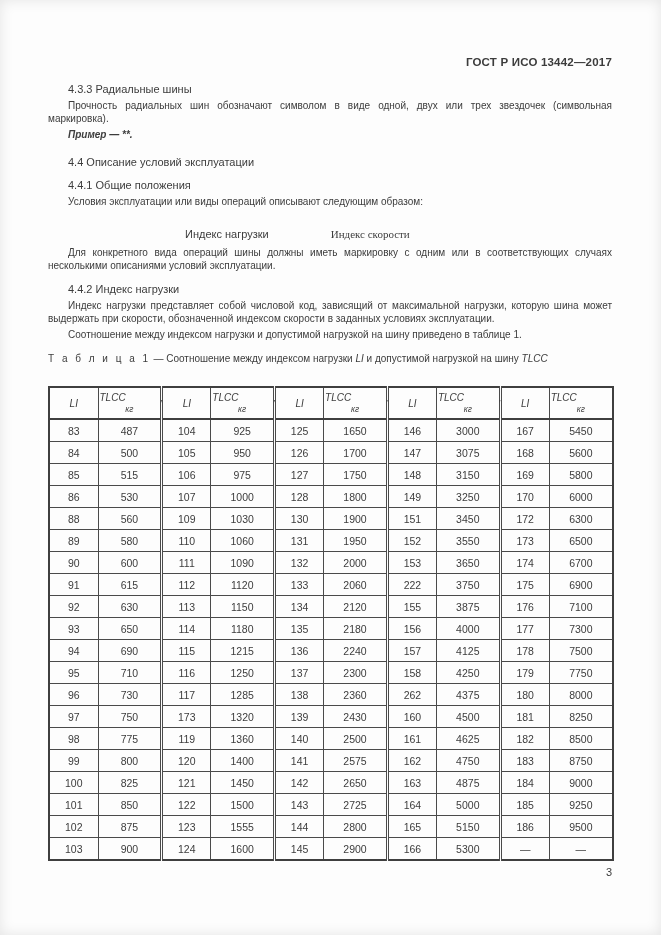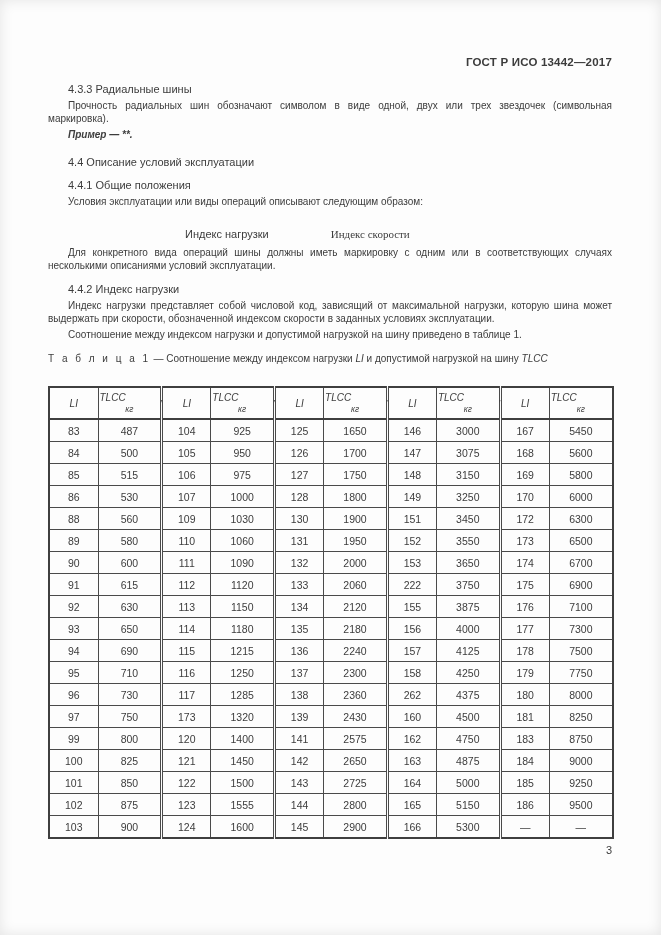--- a/index.html
+++ b/index.html
@@ -316,20 +316,32 @@
           <td class="group-start">173</td>
           <td>1320</td>
           <td class="group-start">139</td>
           <td>2430</td>
           <td class="group-start">160</td>
           <td>4500</td>
           <td class="group-start">181</td>
           <td>8250</td>
         </tr>
         <tr>
+          <td>98</td>
+          <td>775</td>
+          <td class="group-start">119</td>
+          <td>1360</td>
+          <td class="group-start">140</td>
+          <td>2500</td>
+          <td class="group-start">161</td>
+          <td>4625</td>
+          <td class="group-start">182</td>
+          <td>8500</td>
+        </tr>
+        <tr>
           <td>99</td>
           <td>800</td>
           <td class="group-start">120</td>
           <td>1400</td>
           <td class="group-start">141</td>
           <td>2575</td>
           <td class="group-start">162</td>
           <td>4750</td>
           <td class="group-start">183</td>
           <td>8750</td>

